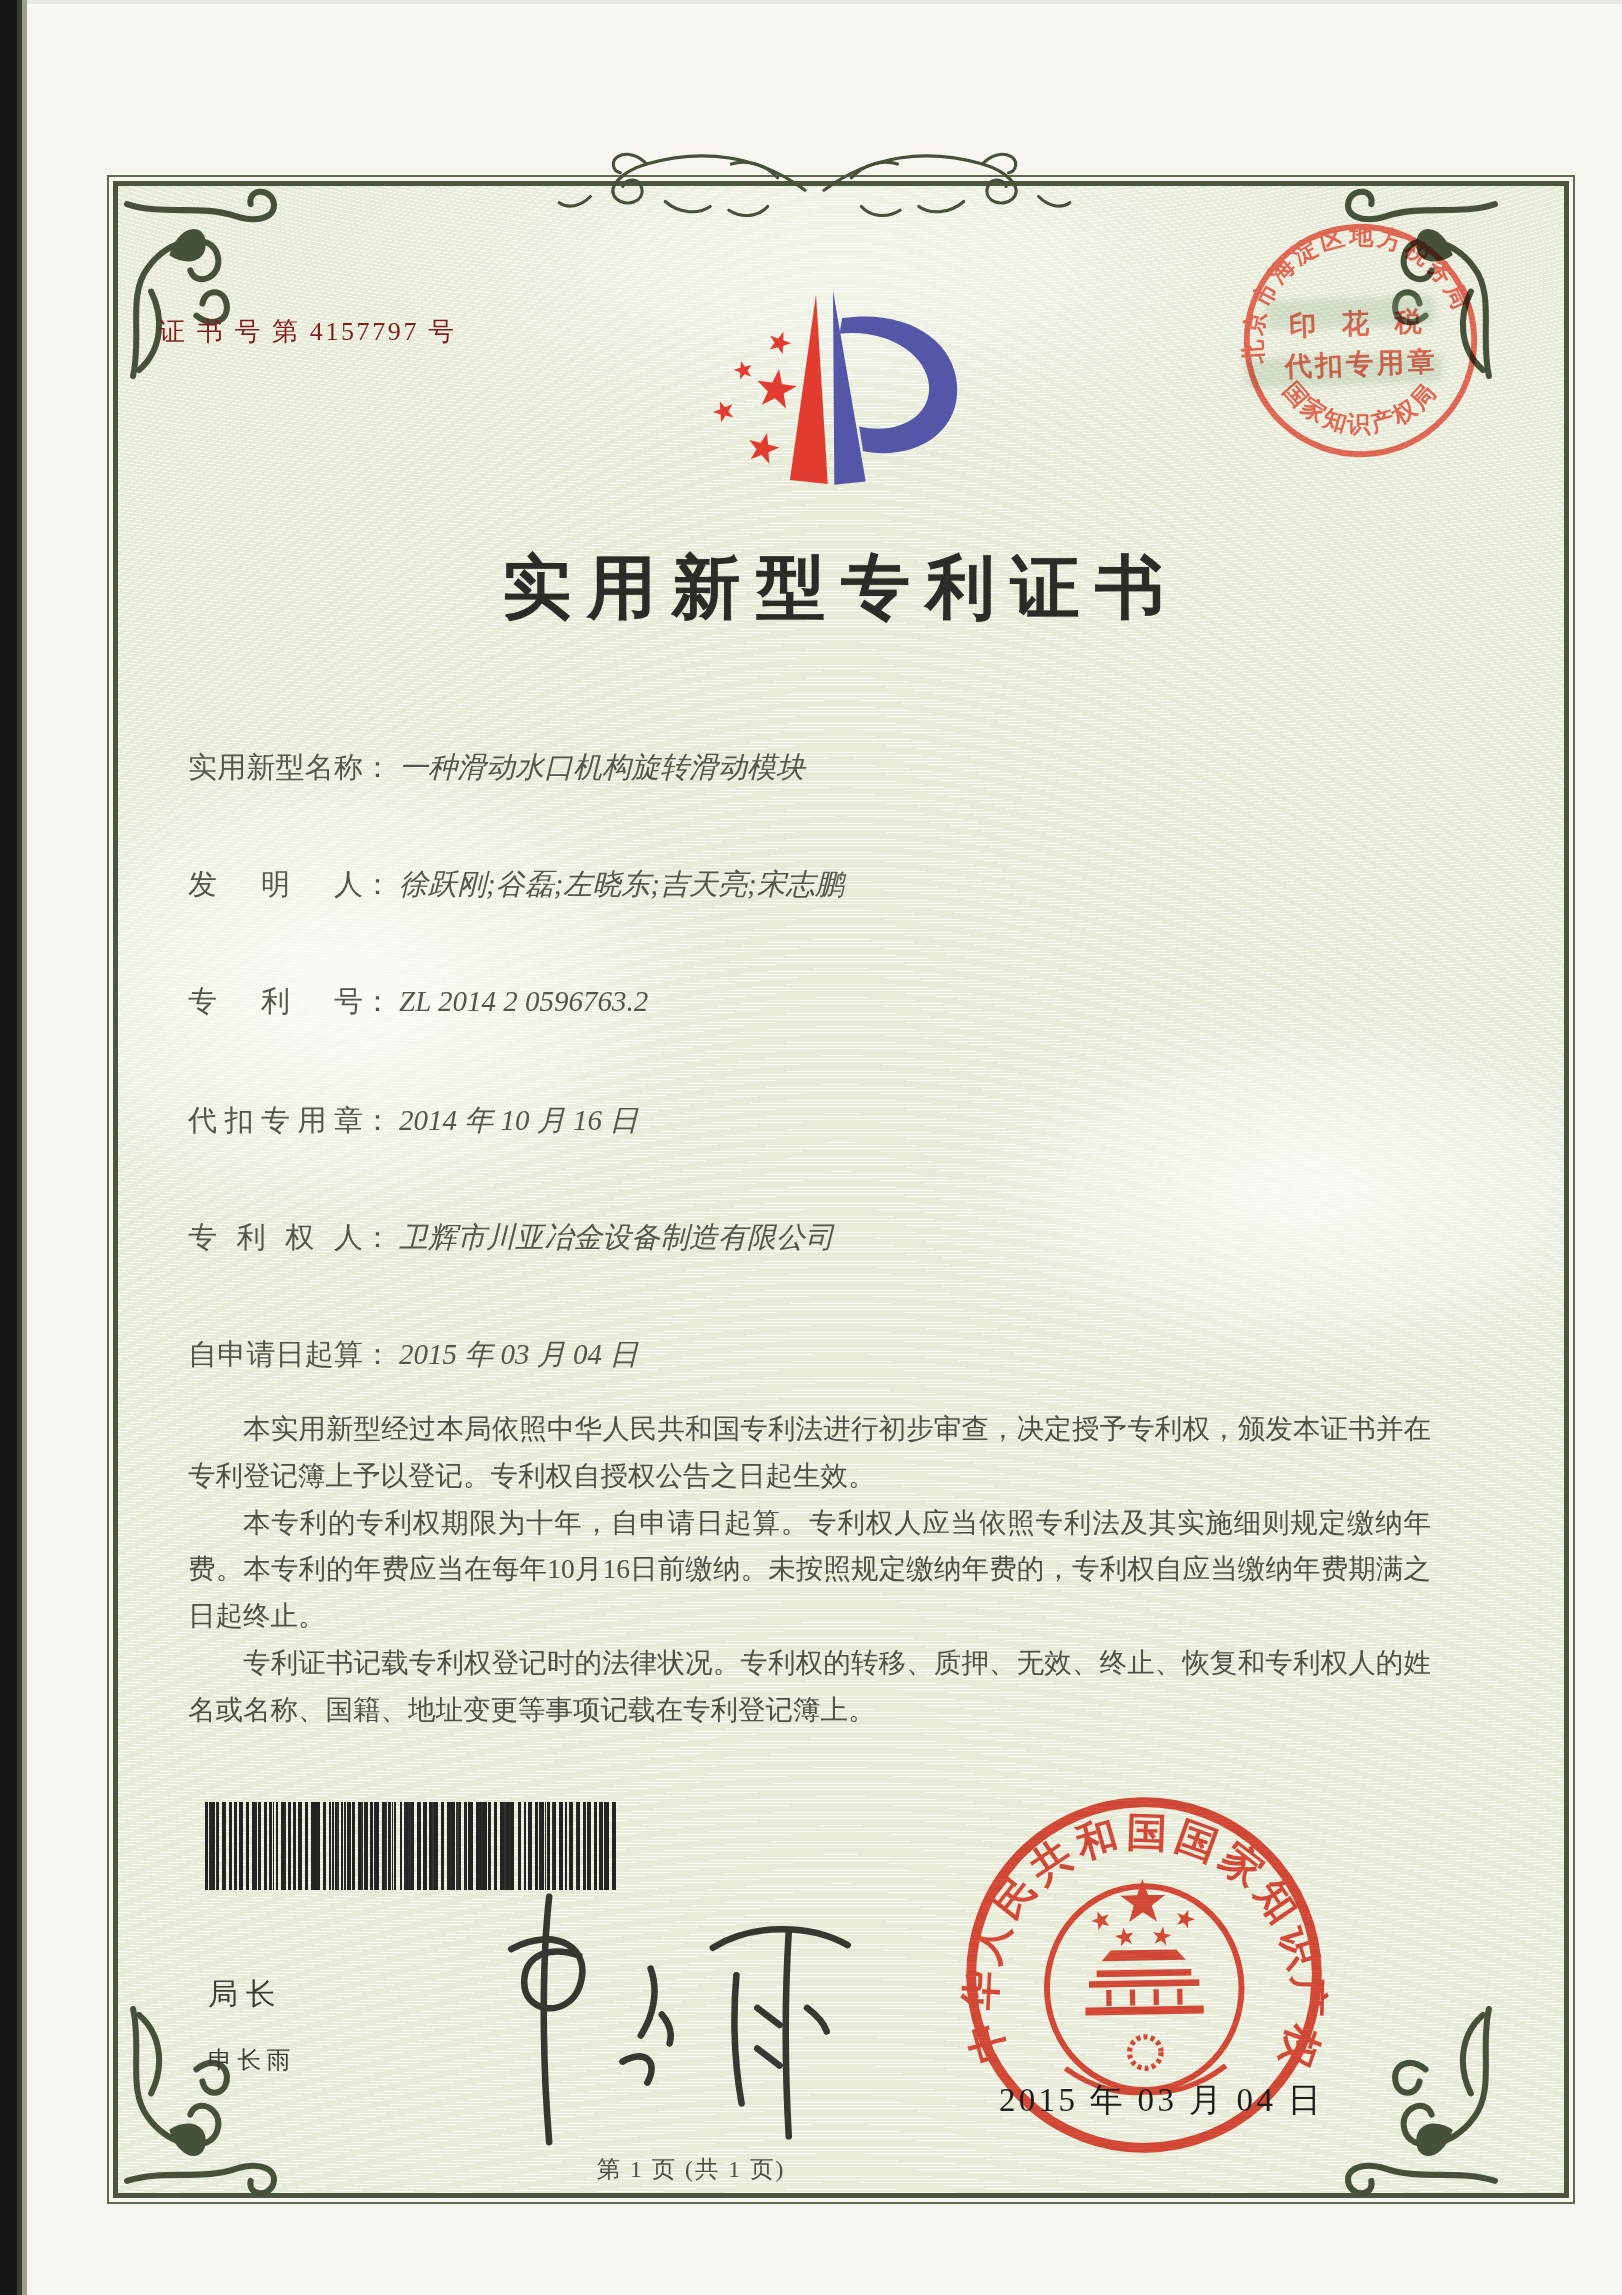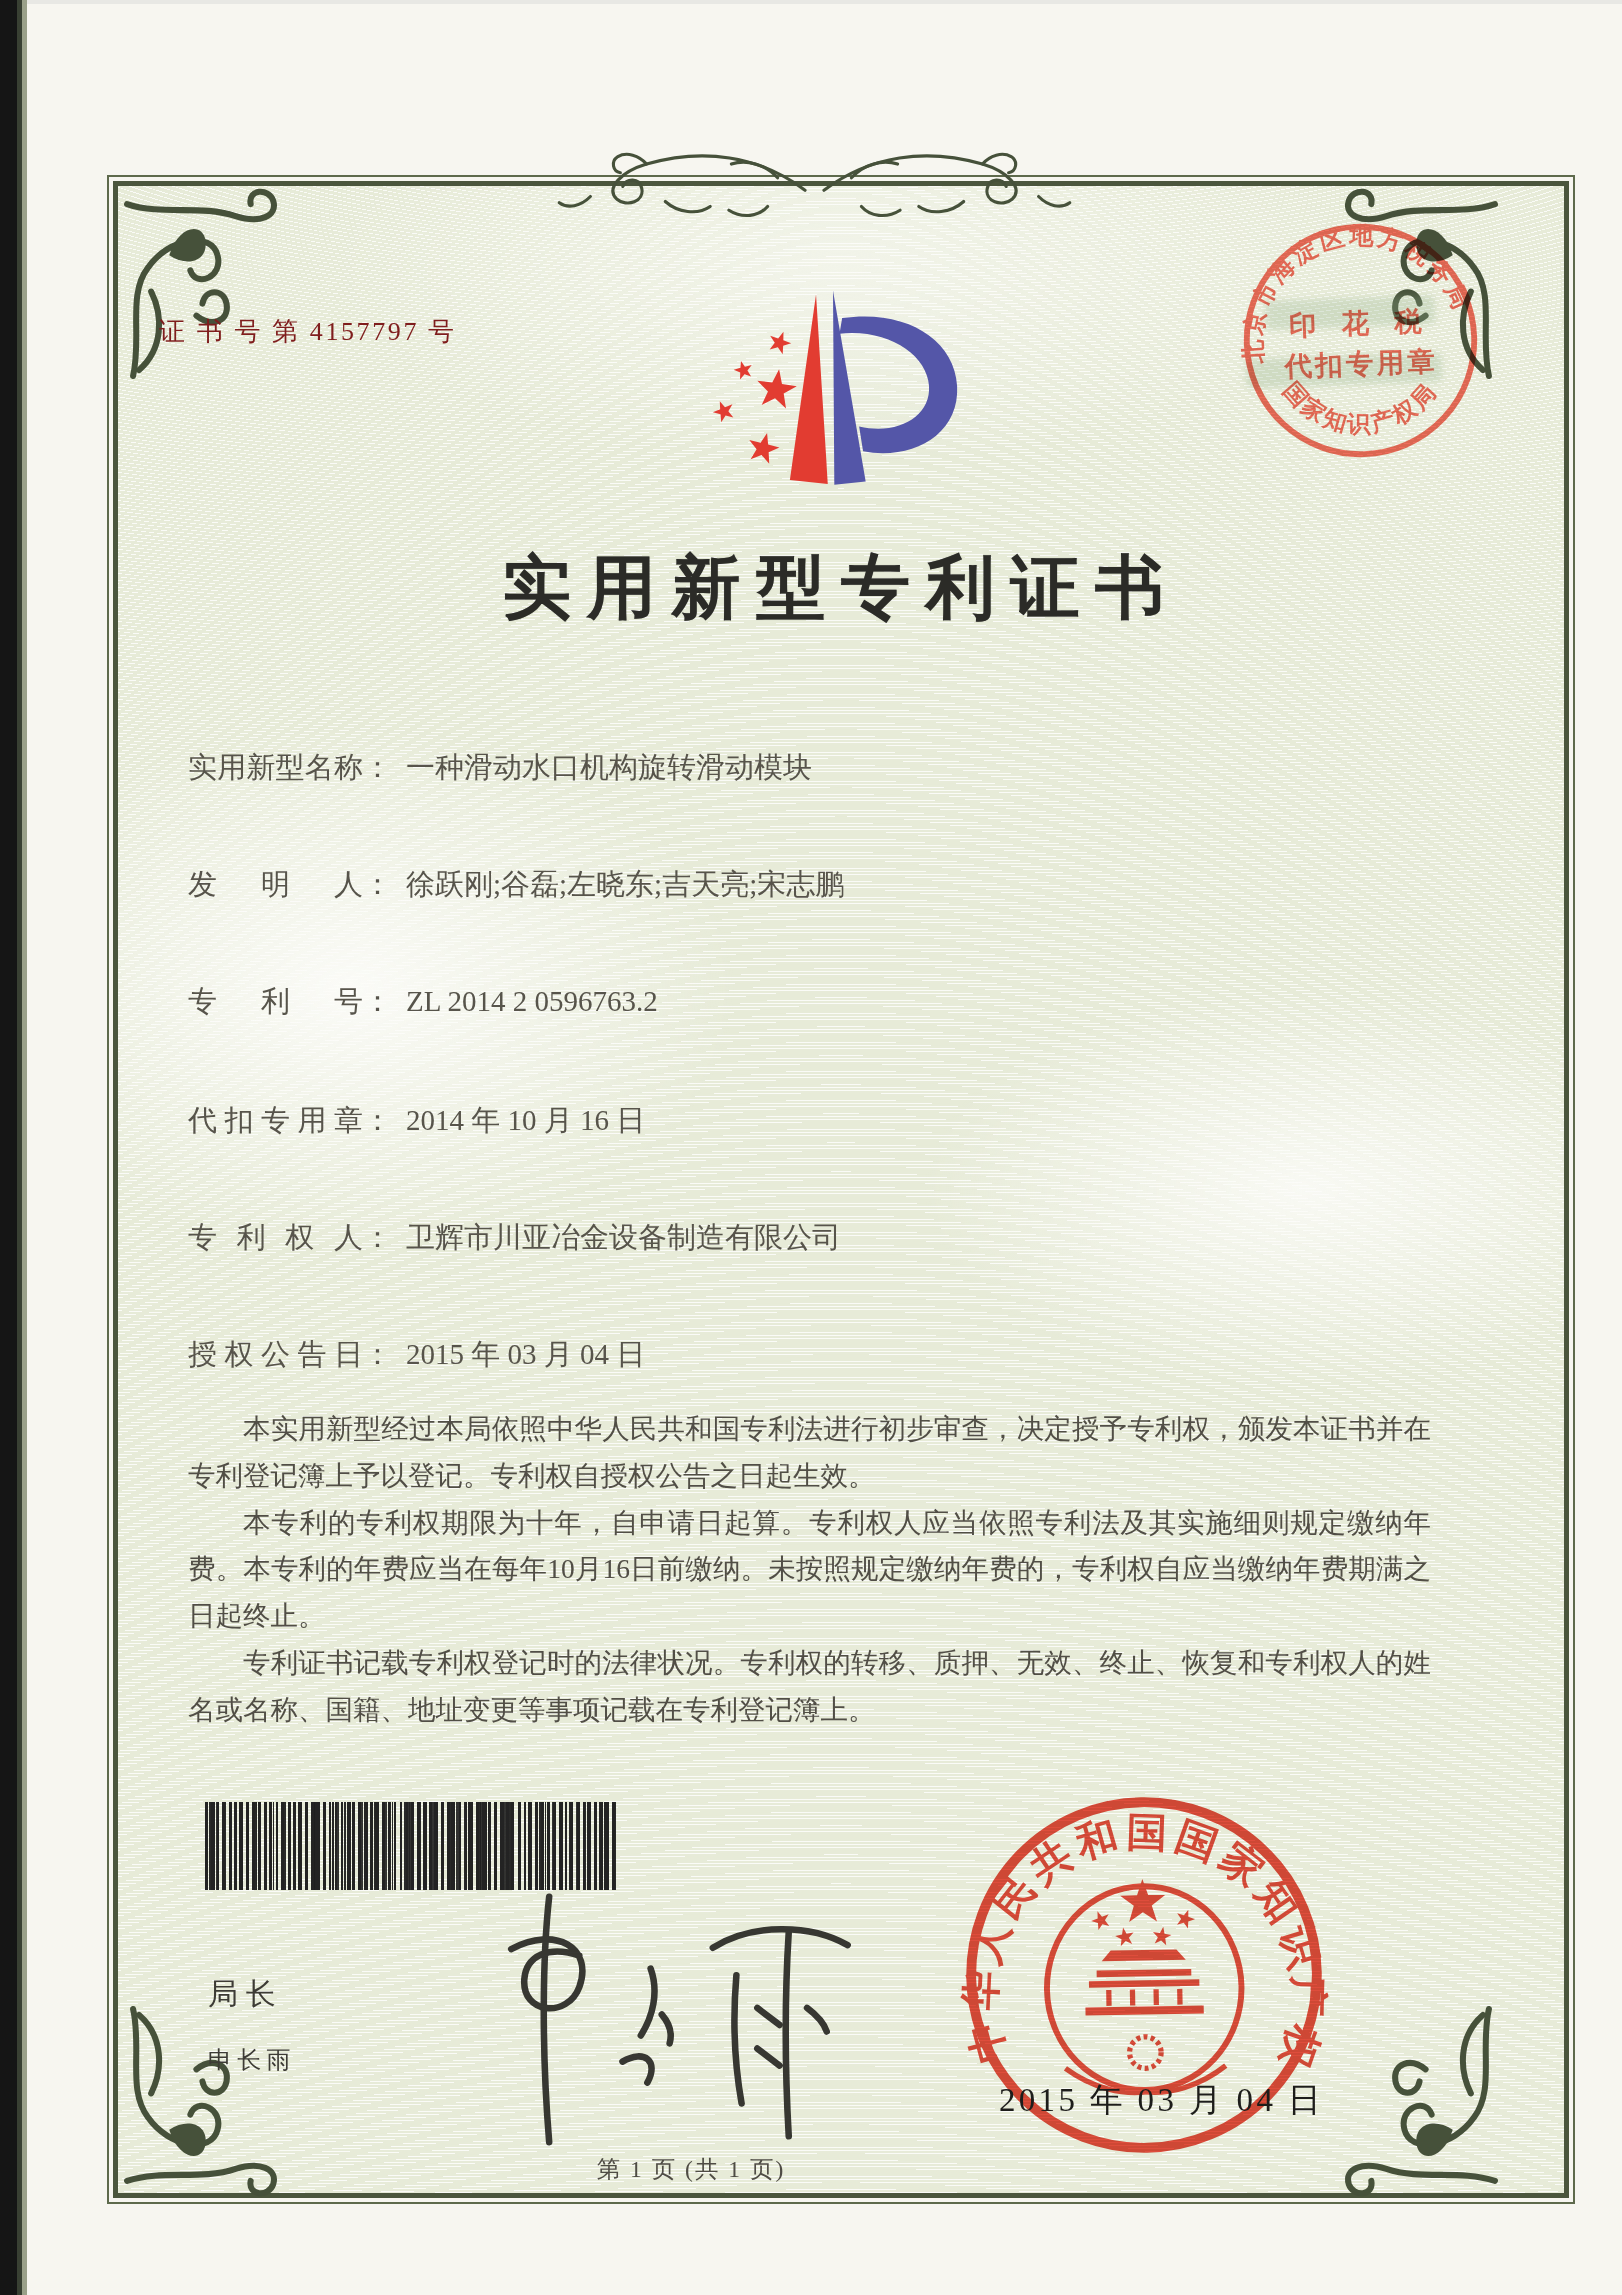--- a/index.html
+++ b/index.html
@@ -28,21 +28,21 @@
       #e7ebd8;
   }
   .cert-no{left:159px;top:314px;font-size:26px;letter-spacing:2.6px;color:#7f1d1d;}
   .title{
     left:107px;width:1468px;top:542px;text-align:center;
     font-size:69px;font-weight:bold;letter-spacing:15.7px;color:#28282455;
     color:#2b2b27;text-shadow:0 0 0.7px rgba(40,40,36,.6);
   }
   .field{left:188px;font-size:29px;color:#57544b;white-space:nowrap;}
   .field .lbl{display:inline-block;width:175px;text-align:justify;text-align-last:justify;vertical-align:top;}
-  .field .val{margin-left:14px;}
+  .field .val{margin-left:7px;font-style:italic;}
   .paras{left:188px;top:1406px;width:1243px;font-size:27.5px;line-height:1.70;color:#514e46;text-align:justify;}
   .paras p{margin:0;text-indent:2em;}
   .barcode{
     left:205px;top:1802px;width:413px;height:88px;
     background:
       repeating-linear-gradient(90deg,#232323 0 2.6px,rgba(0,0,0,0) 2.6px 5.9px),
       repeating-linear-gradient(90deg,#232323 0 1.3px,rgba(0,0,0,0) 1.3px 8.5px),
       repeating-linear-gradient(90deg,rgba(0,0,0,0) 0 3.9px,rgba(30,30,30,.95) 3.9px 5.9px,rgba(0,0,0,0) 5.9px 15px),
       repeating-linear-gradient(90deg,rgba(0,0,0,0) 0 11px,rgba(30,30,30,.9) 11px 14.4px,rgba(0,0,0,0) 14.4px 24px);
   }
@@ -141,21 +141,21 @@
 <div class="abs field" style="top:982px">
   <span class="lbl">专利号</span><span>：</span><span class="val">ZL 2014 2 0596763.2</span>
 </div>
 <div class="abs field" style="top:1101px">
   <span class="lbl">代扣专用章</span><span>：</span><span class="val">2014 年 10 月 16 日</span>
 </div>
 <div class="abs field" style="top:1218px">
   <span class="lbl">专利权人</span><span>：</span><span class="val">卫辉市川亚冶金设备制造有限公司</span>
 </div>
 <div class="abs field" style="top:1335px">
-  <span class="lbl">授权公告日</span><span>：</span><span class="val">2015 年 03 月 04 日</span>
+  <span class="lbl">自申请日起算</span><span>：</span><span class="val">2015 年 03 月 04 日</span>
 </div>
 
 <div class="abs paras">
   <p>本实用新型经过本局依照中华人民共和国专利法进行初步审查，决定授予专利权，颁发本证书并在专利登记簿上予以登记。专利权自授权公告之日起生效。</p>
   <p>本专利的专利权期限为十年，自申请日起算。专利权人应当依照专利法及其实施细则规定缴纳年费。本专利的年费应当在每年10月16日前缴纳。未按照规定缴纳年费的，专利权自应当缴纳年费期满之日起终止。</p>
   <p>专利证书记载专利权登记时的法律状况。专利权的转移、质押、无效、终止、恢复和专利权人的姓名或名称、国籍、地址变更等事项记载在专利登记簿上。</p>
 </div>
 
 <div class="abs barcode"></div>
 

